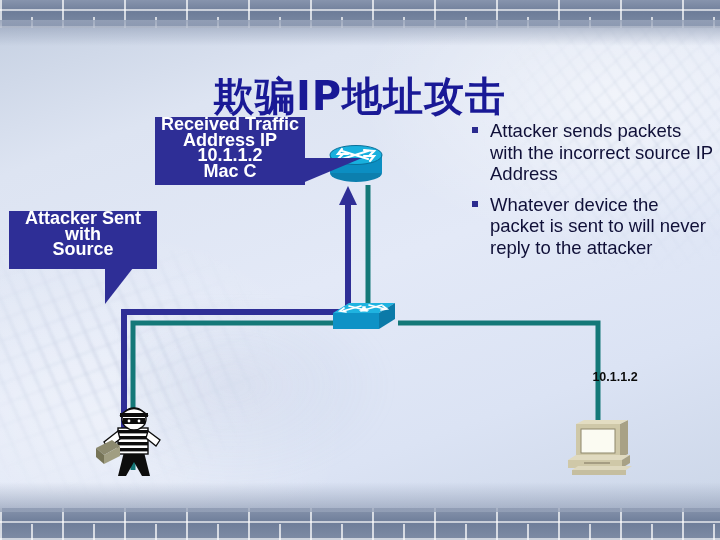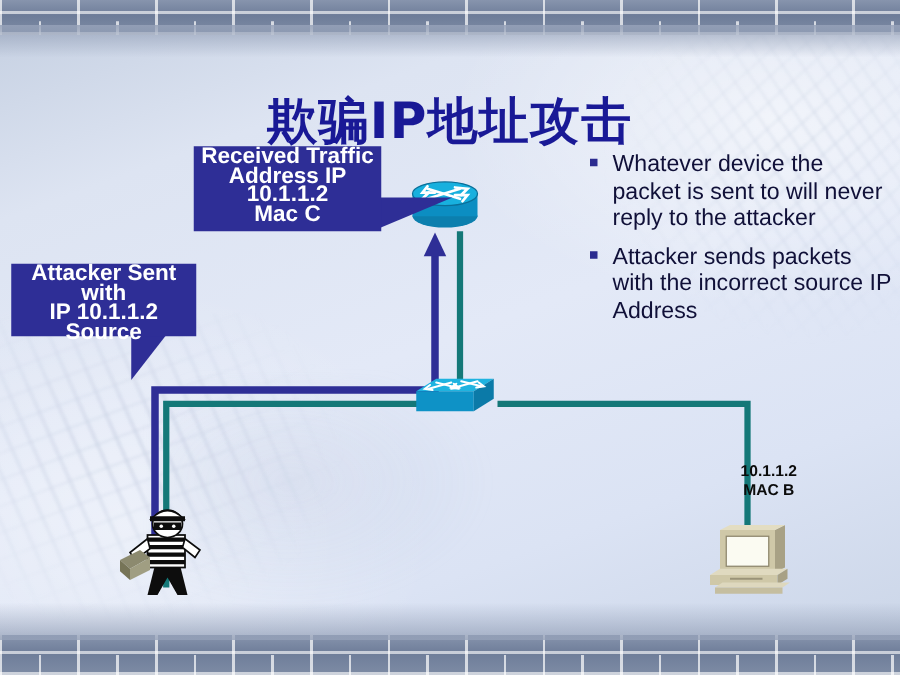--- a/index.html
+++ b/index.html
@@ -286,33 +286,31 @@
   <div class="callout" id="callout-received">
     <div>Received Traffic</div>
     <div>Address IP</div>
     <div>10.1.1.2</div>
     <div>Mac C</div>
   </div>
 
   <div class="tail" id="tail-sent"></div>
   <div class="callout" id="callout-sent">
     <div>Attacker Sent with</div>
-    <div>IP 10.1.1.2</div>
     <div>Source</div>
   </div>
 
   <div class="devlabel" id="label-pc">
     <div>10.1.1.2</div>
-    <div>MAC B</div>
   </div>
 
   <div class="bullets">
+    <div class="bullet-row">
+      <div class="bullet-sq"></div>
+      <div class="bullet-text">Attacker sends packets with the incorrect source IP Address</div>
+    </div>
     <div class="bullet-row">
       <div class="bullet-sq"></div>
       <div class="bullet-text">Whatever device the packet is sent to will never reply to the attacker</div>
     </div>
-    <div class="bullet-row">
-      <div class="bullet-sq"></div>
-      <div class="bullet-text">Attacker sends packets with the incorrect source IP Address</div>
-    </div>
   </div>
 
 </div>
 
 </body></html>

